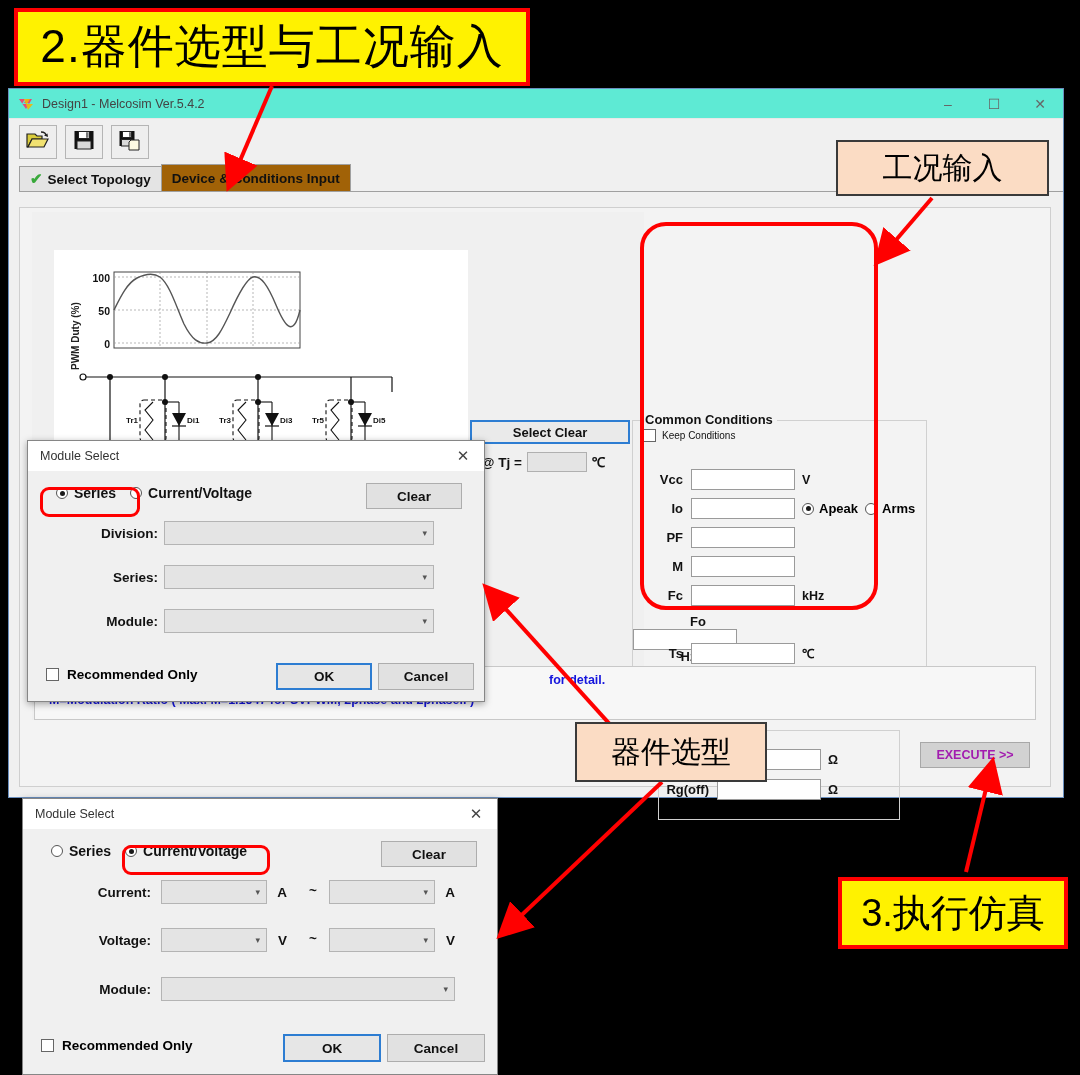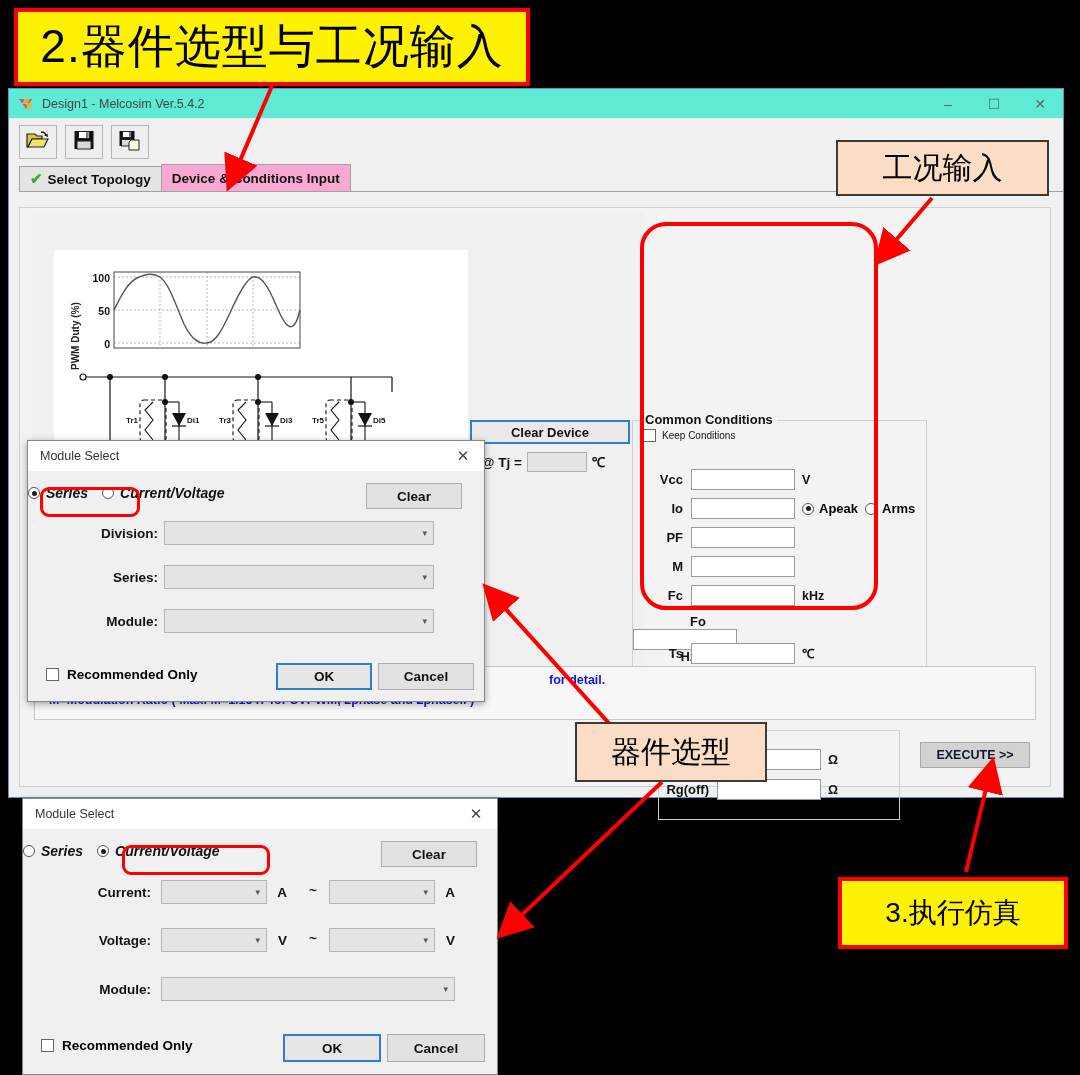--- a/index.html
+++ b/index.html
@@ -23,21 +23,21 @@
     background:#FFF200;
     border:4px solid #FF0000;
     color:#000;
   }
   .anno-peach {
     background:#FBDCC4;
     border:2px solid #3a3a3a;
     color:#000;
   }
   #anno-step2 { left:14px;  top:8px;   width:516px; height:78px; font-size:46px; letter-spacing:1px; }
-  #anno-step3 { left:838px; top:877px; width:230px; height:72px; font-size:28px; border-width:4px;}
+  #anno-step3 { left:838px; top:877px; width:230px; height:72px; font-size:38px; border-width:4px;}
   #anno-gongkuang { left:836px; top:140px; width:213px; height:56px; font-size:30px; }
   #anno-qijian   { left:575px; top:722px; width:192px; height:60px; font-size:30px; }
 
   
   #arrows { position:absolute; left:0; top:0; width:1080px; height:1075px; z-index:55; pointer-events:none; }
 
   
   #app-window {
     position:absolute; left:8px; top:88px; width:1056px; height:710px;
     background:#f0f0f0;
@@ -67,21 +67,21 @@
   #tabstrip {
     height:27px; margin-left:10px; display:flex; align-items:flex-end;
     border-bottom:1px solid #a0a0a0; position:relative;
   }
   .tab {
     height:25px; padding:0 10px; display:flex; align-items:center; gap:5px;
     font-size:13.5px; font-weight:bold; color:#111;
     border:1px solid #a0a0a0; border-bottom:none; background:#e4e4e4;
     margin-right:-1px;
   }
-  .tab.active { background:#f9a8d4; height:27px; position:relative; z-index:2; }
+  .tab.active { background:#a16207; height:27px; position:relative; z-index:2; }
   .check-icon { color:#39a93b; font-size:15px; font-weight:bold; }
 
   #content {
     position:absolute; left:10px; top:118px; right:12px; bottom:10px;
     background:#f3f3f3; border:1px solid #cfcfcf;
   }
 
   
   #topology-panel {
     position:absolute; left:12px; top:4px; width:612px; bottom:66px;
@@ -140,38 +140,38 @@
   .radio-grp { display:flex; align-items:center; gap:5px; padding-left:7px; font-size:13px; font-weight:bold; }
 
   
   #notes-box {
     position:absolute; left:14px; right:14px; bottom:66px; height:54px;
     border:1px solid #c8c8c8; background:#f7f7f7;
   }
   .note-line { font-size:12.5px; font-weight:bold; color:#1414dd; padding-left:14px; }
   #execute-btn {
     position:absolute; right:20px; bottom:18px; width:110px; height:26px;
-    background:#d2d2d2; border:1px solid #a8a8a8; color:#0f172a;
+    background:#d2d2d2; border:1px solid #a8a8a8; color:#a21caf;
     font-size:12.5px; font-weight:bold; display:flex; align-items:center; justify-content:center;
   }
 
   
   .dialog {
     position:absolute; background:#f0f0f0; border:1px solid #868686;
     box-shadow:0 2px 7px rgba(0,0,0,.35);
     font-family:"Liberation Sans", sans-serif;
   }
   .dlg-title {
     height:30px; background:#fff; display:flex; align-items:center;
     padding-left:12px; font-size:12.5px; color:#333;
   }
   .dlg-close { margin-left:auto; width:42px; height:30px; display:flex; align-items:center;
                justify-content:center; font-size:15px; color:#444; }
   .dlg-body { position:relative; height:calc(100% - 30px); }
-  .dlg-radio-row { position:absolute; left:0; top:14px; display:flex; align-items:center;font-style:italic; }
+  .dlg-radio-row { position:absolute; left:28px; top:14px; display:flex; align-items:center; }
   .rlabel { font-size:14px; font-weight:bold; color:#111; padding-left:6px; padding-right:14px; }
   .btn {
     border:1px solid #adadad; background:#e1e1e1; font-size:13.5px; font-weight:bold; color:#111;
     display:flex; align-items:center; justify-content:center;
   }
   .btn.primary { border:2px solid #2d7dd2; background:#e6e6e6; }
   .combo {
     background:#e4e4e4; border:1px solid #b4b4b4; position:relative;
   }
   .combo::after {
@@ -324,21 +324,21 @@
         </svg>
 
         <div class="devlabel" style="left:72px; top:166px;">Tr1</div>
         <div class="devlabel" style="left:133px; top:166px;">Di1</div>
         <div class="devlabel" style="left:165px; top:166px;">Tr3</div>
         <div class="devlabel" style="left:226px; top:166px;">Di3</div>
         <div class="devlabel" style="left:258px; top:166px;">Tr5</div>
         <div class="devlabel" style="left:319px; top:166px;">Di5</div>
       </div>
 
-      <div id="select-device-btn">Clear Device</div>
+      <div id="select-device-btn">Select Clear</div>
 
       <div id="tj-row">
         <span>a @ Tj =</span>
         <span class="combo-sm"></span>
         <span>℃</span>
       </div>
     </div>
 
     <div class="groupbox" id="common-conditions">
       <span class="gb-title">Common Conditions</span>

